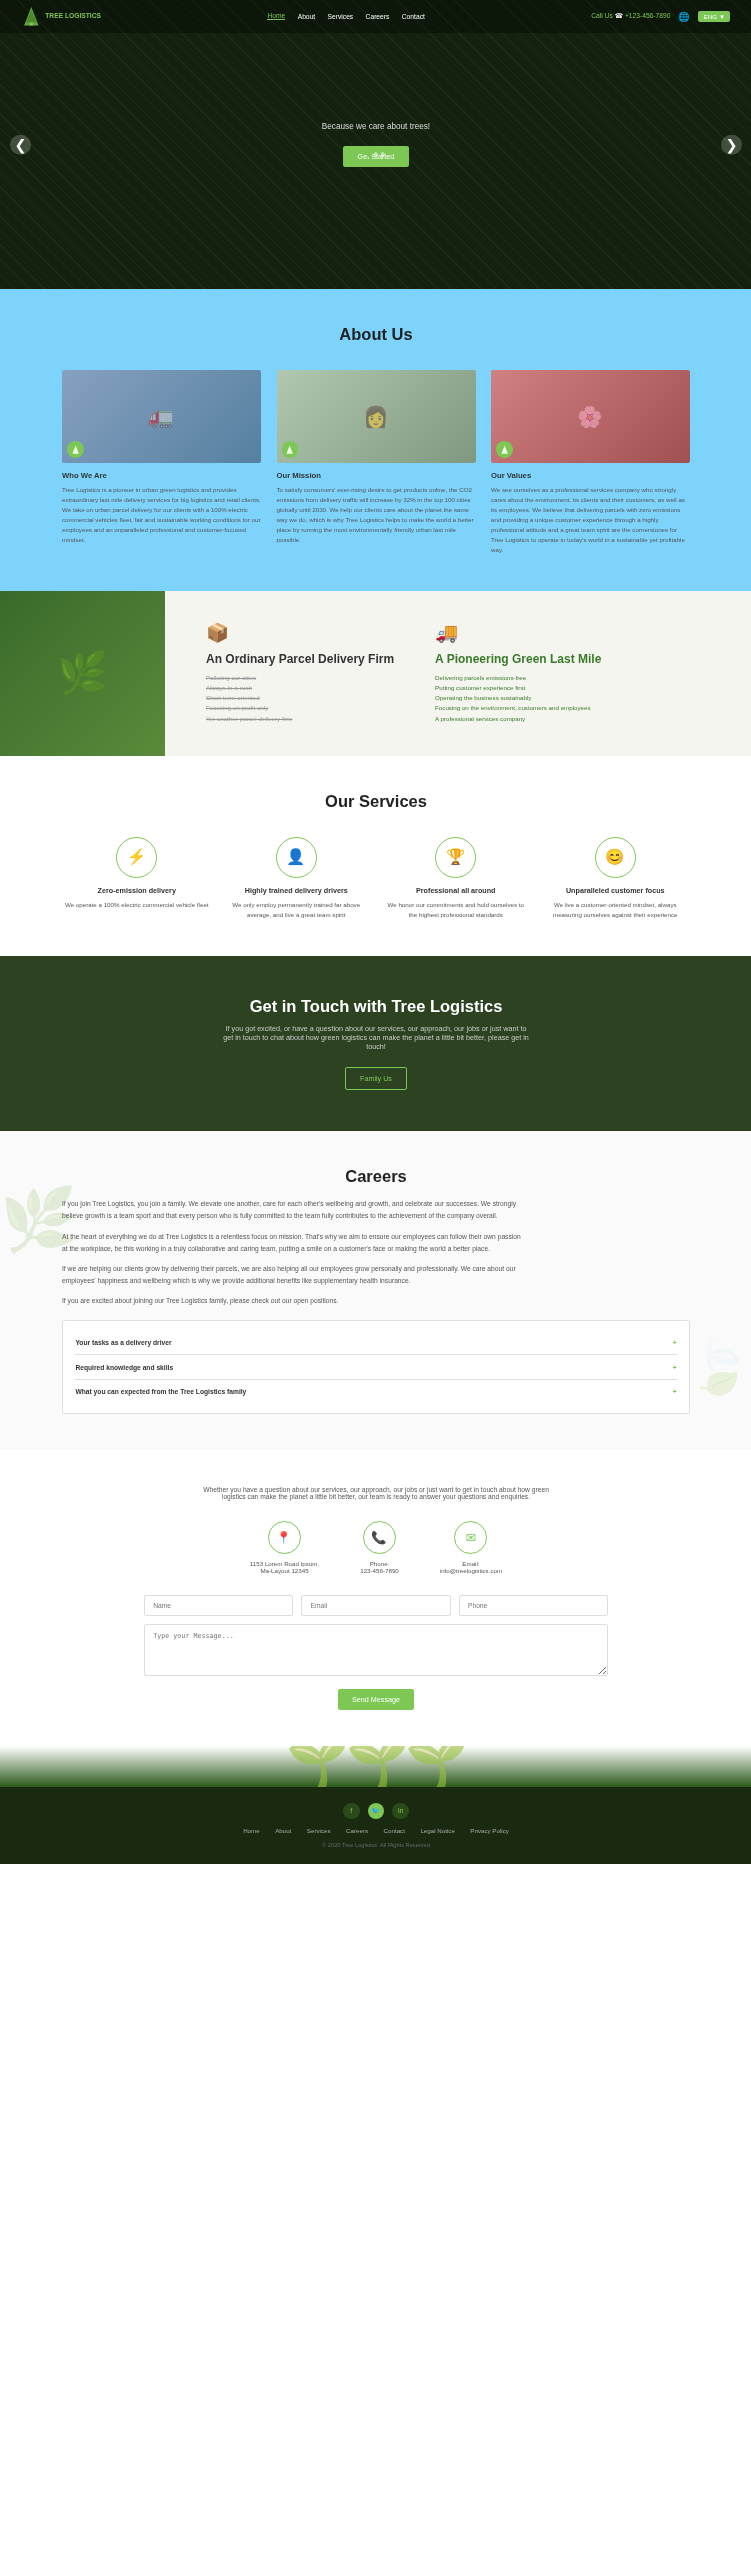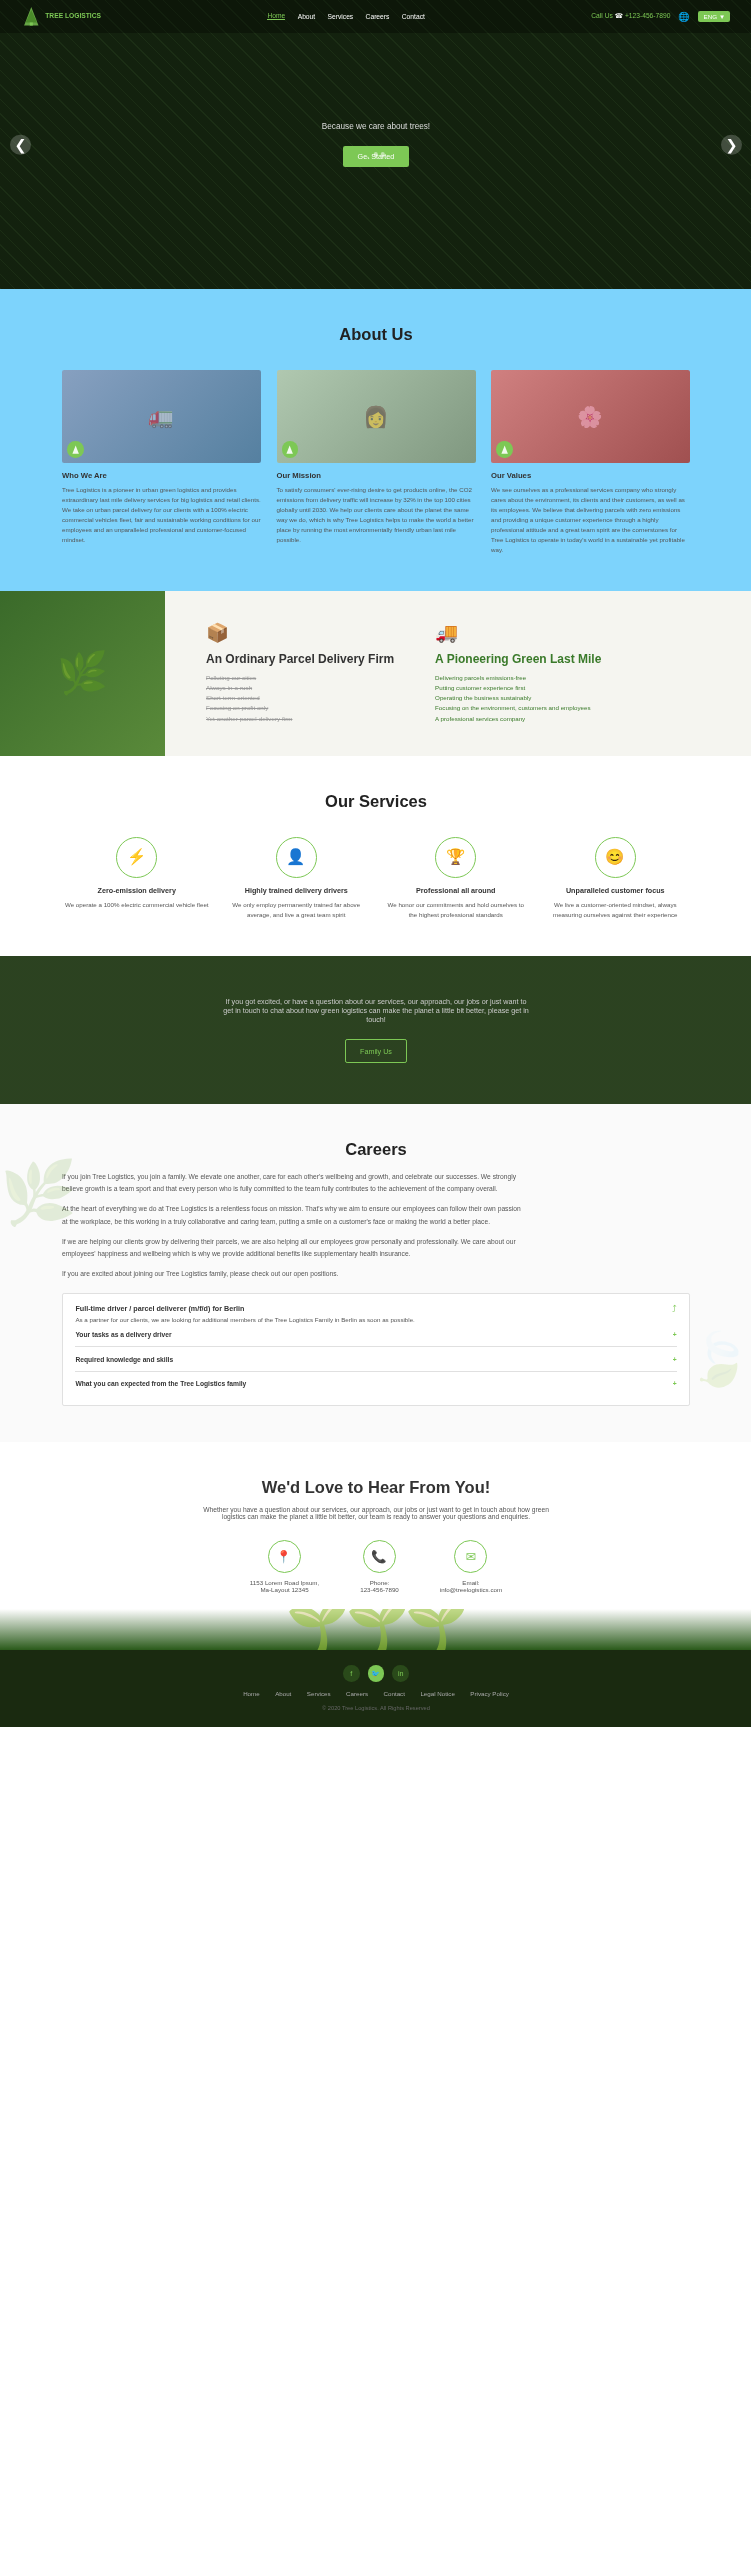--- a/index.html
+++ b/index.html
@@ -273,82 +273,84 @@
     </div>
     <div class="service-card">
       <div class="service-icon-circle">😊</div>
       <h3>Unparalleled customer focus</h3>
       <p>We live a customer-oriented mindset, always measuring ourselves against their experience</p>
     </div>
   </div>
 </section>
 
 <div class="get-in-touch">
+  <h2>Get in Touch with Tree Logistics</h2>
   <p>If you got excited, or have a question about our services, our approach, our jobs or just want to get in touch to chat about how green logistics can make the planet a little bit better, please get in touch!</p>
   <button class="btn-outline">Family Us</button>
 </div>
 
 <section class="careers-section" style="padding: 36px 62px; background:#fafafa; position:relative;">
   <div style="position:absolute; left:0; top:52px; font-size:62px; color:#3a7a2a; opacity:0.15; pointer-events:none">🌿</div>
   <div style="position:absolute; right:0; bottom:52px; font-size:52px; color:#3a7a2a; opacity:0.15; pointer-events:none">🍃</div>
   <h2 class="section-title">Careers</h2>
   <p class="careers-text">If you join Tree Logistics, you join a family. We elevate one another, care for each other's wellbeing and growth, and celebrate our successes. We strongly believe growth is a team sport and that every person who is fully committed to the team fully contributes to the achievement of the company overall.</p>
   <p class="careers-text">At the heart of everything we do at Tree Logistics is a relentless focus on mission. That's why we aim to ensure our employees can follow their own passion at the workplace, be this working in a truly collaborative and caring team, putting a smile on a customer's face or making the world a better place.</p>
   <p class="careers-text">If we are helping our clients grow by delivering their parcels, we are also helping all our employees grow personally and professionally. We care about our employees' happiness and wellbeing which is why we provide additional benefits like supplementary health insurance.</p>
   <p class="careers-text">If you are excited about joining our Tree Logistics family, please check out our open positions.</p>
 
   <div class="careers-position">
-    <div style="display:flex; justify-content:space-between; align-items:start;">
-      <div>
-        <h3>Full-time driver / parcel deliverer (m/f/d) for Berlin</h3>
-        <p style="font-size:6.2px; color:#555; margin-top:3.1px;">As a partner for our clients, we are looking for additional members of the Tree Logistics Family in Berlin as soon as possible.</p>
-      </div>
-      <span style="color:#7dc855; font-size:9.3px;">⤴</span>
-    </div>
 
     <div class="accordion-item">
       <span>Your tasks as a delivery driver</span>
       <span class="accordion-plus">+</span>
     </div>
     <div class="accordion-item">
       <span>Required knowledge and skills</span>
       <span class="accordion-plus">+</span>
     </div>
     <div class="accordion-item" style="border-bottom:none;">
       <span>What you can expected from the Tree Logistics family</span>
       <span class="accordion-plus">+</span>
     </div>
   </div>
 </section>
 
 <section class="contact-section" style="background:#fff; position:relative; overflow:hidden;">
   <div style="position:absolute; bottom:0; left:0; right:0; height:41px; background: linear-gradient(to top, #2a5a1a, transparent); pointer-events:none; display:flex; align-items:flex-end; overflow:hidden;">
     <div style="font-size:52px; line-height:1; color:#3a7a2a; letter-spacing:-5.2px; opacity:0.6">🌱🌱🌱🌱🌱🌱🌱🌱🌱🌱🌱🌱🌱🌱🌱</div>
   </div>
-  <h2>We'd Love to Hear From You!</h2>
   <p>Whether you have a question about our services, our approach, our jobs or just want to get in touch about how green logistics can make the planet a little bit better, our team is ready to answer your questions and enquiries.</p>
 
   <div class="contact-icons-row">
     <div class="contact-info-item">
       <div class="contact-icon-circle">📍</div>
       <p>1153 Lorem Road Ipsum,</p>
       <p>Ma-Layout 12345</p>
     </div>
     <div class="contact-info-item">
       <div class="contact-icon-circle">📞</div>
       <p>Phone:</p>
       <p>123-456-7890</p>
     </div>
     <div class="contact-info-item">
       <div class="contact-icon-circle">✉</div>
       <p>Email:</p>
       <p>info@treelogistics.com</p>
     </div>
   </div>
 
+  <div class="contact-form">
+    <div class="contact-form-row">
+      <input type="text" placeholder="Name" style="">
+      <input type="email" placeholder="Email" style="">
+      <input type="tel" placeholder="Phone" style="">
+    </div>
+    <textarea placeholder="Type your Message..." style=""></textarea>
+    <button class="btn-green" style="margin-bottom:41px;">Send Message</button>
+  </div>
 </section>
 
 <footer>
   <div class="footer-social">
     <div class="social-icon">f</div>
     <div class="social-icon" style="background:#7dc855; color:#fff;">🐦</div>
     <div class="social-icon">in</div>
   </div>
   <div class="footer-nav">
     <a href="#">Home</a>

